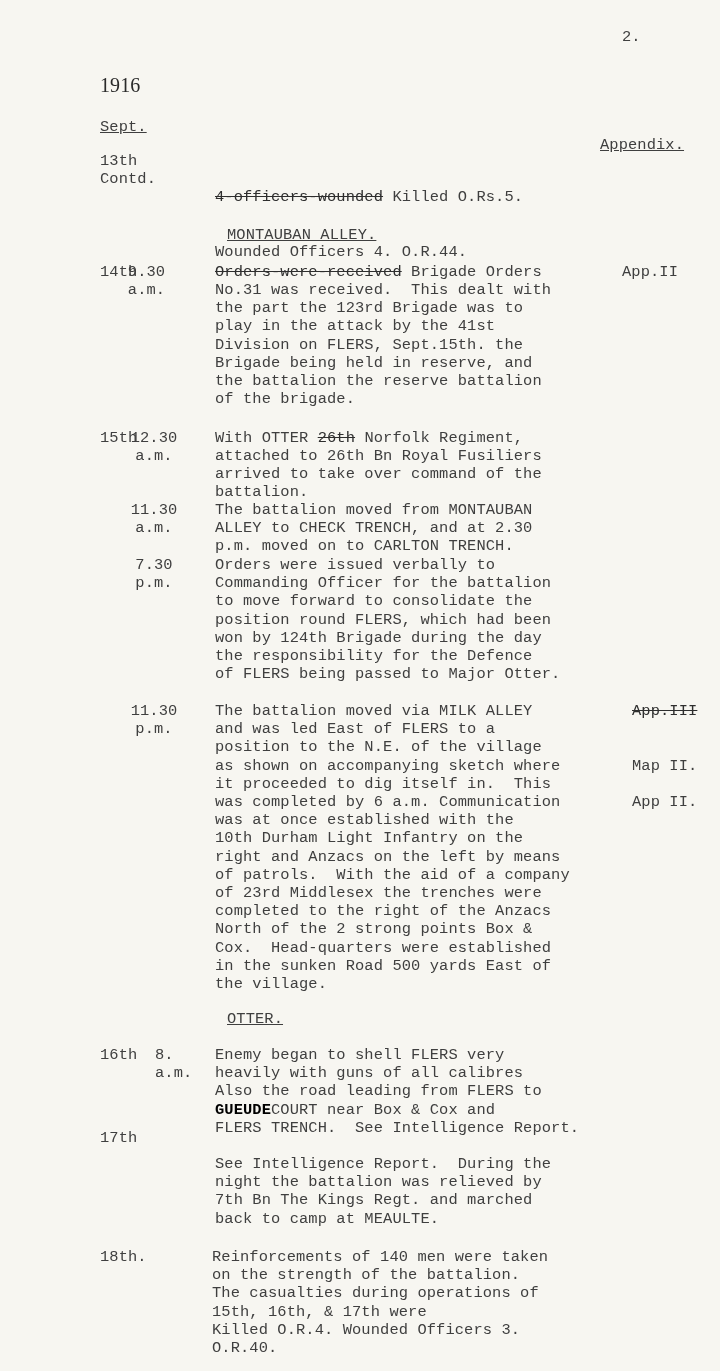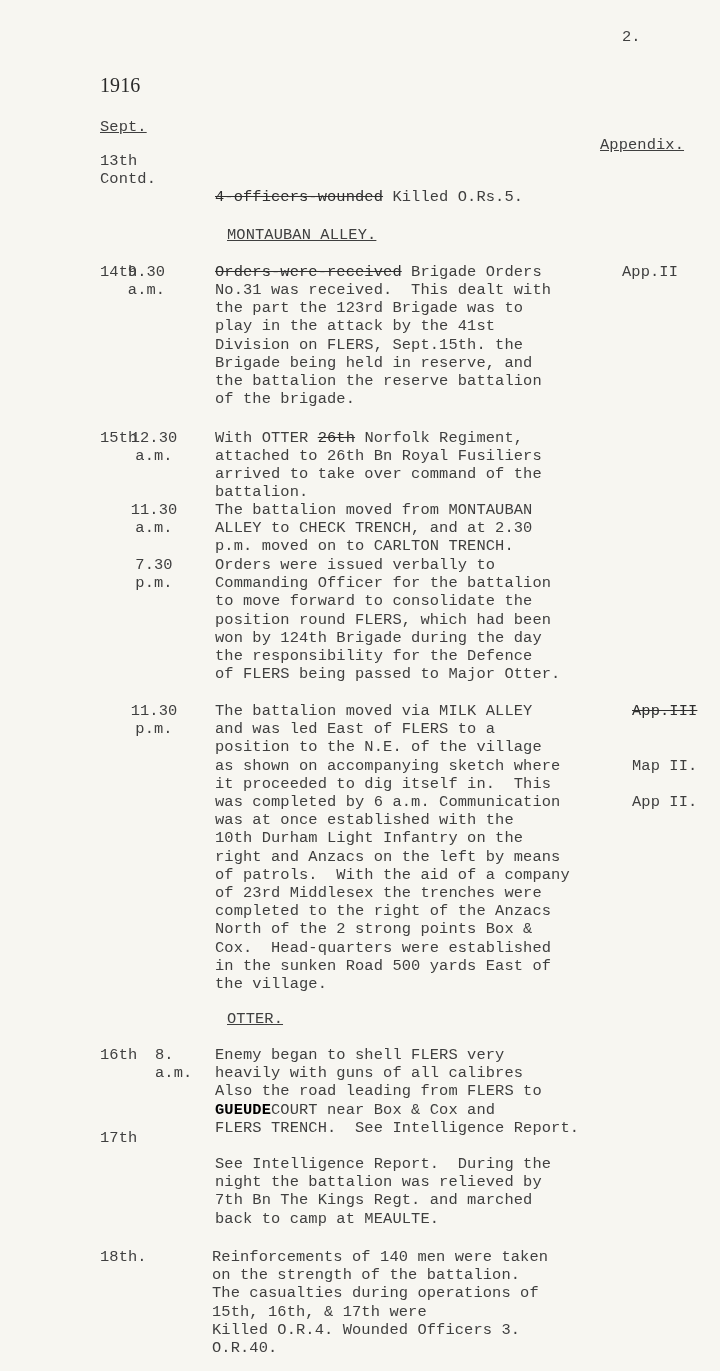--- a/index.html
+++ b/index.html
@@ -24,20 +24,21 @@
 <div>
   <div class="t pg">2.</div>
   <div class="t yr">1916</div>
   <div class="t mon">Sept.</div>
   <div class="t apx">Appendix.</div>
 
   <div class="t date" style="top:152px">13th
 Contd.</div>
   <div class="t body" style="top:152px">
     <div><span class="strike">4-officers-wounded</span><span> Killed O.Rs.5.</span></div>
+    <div>Wounded Officers 4. O.R.44.</div>
   </div>
 
   <div class="t head" style="top:226px">MONTAUBAN ALLEY.</div>
 
   <div class="t date" style="top:263px">14th</div>
   <div class="t time" style="top:263px">9.30
 a.m.</div>
   <div class="t body" style="top:263px"><span class="strike">Orders-were-received</span><span> Brigade Orders</span></div>
   <div class="t body" style="top:281px">No.31 was received.  This dealt with
 the part the 123rd Brigade was to

